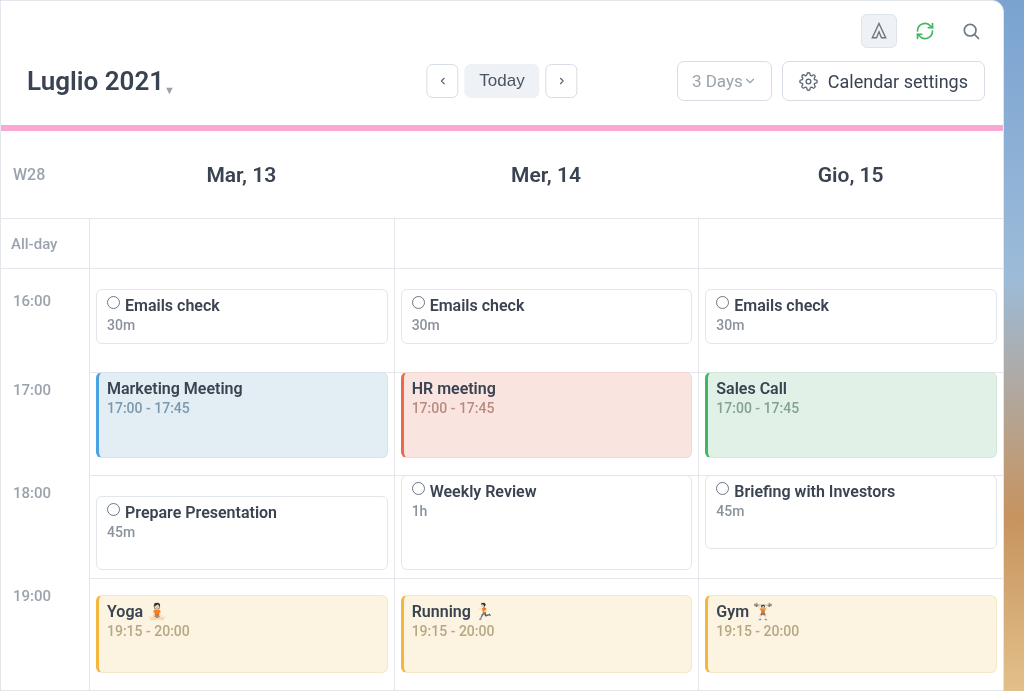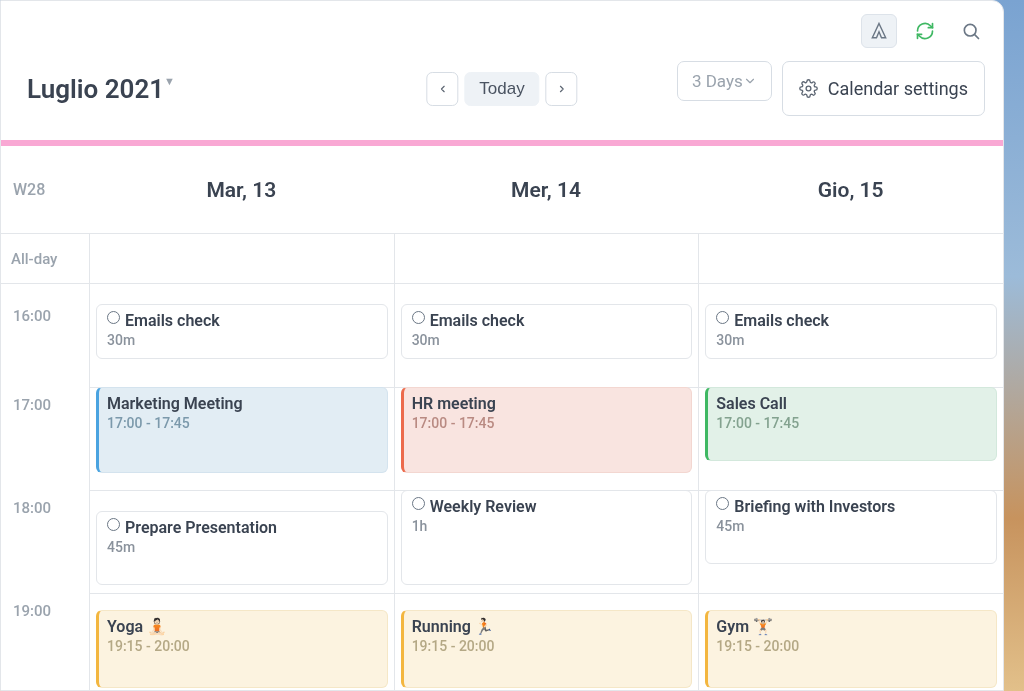--- a/index.html
+++ b/index.html
@@ -55,21 +55,21 @@
     display: flex;
     align-items: center;
     padding: 0 18px 24px 26px;
     position: relative;
   }
   .title {
     font-size: 26px;
     font-weight: 600;
     color: #3a4351;
     display: flex;
-    align-items: flex-start;
+    align-items: flex-end;
     gap: 0;
     cursor: pointer;
   }
   .title .caret {
     font-size: 11px;
     color: #9aa3ad;
     transform: translateY(1px);
   }
   .nav-group {
     position: absolute;
@@ -112,21 +112,21 @@
     border-radius: 7px;
     background: #fff;
     display: flex;
     align-items: center;
     font-size: 17px;
     color: #9aa3ad;
     cursor: pointer;
   }
   .select-btn .chev { width: 14px; height: 14px; }
   .settings-btn {
-    height: 55px;
+    height: 40px;
     padding: 0 16px;
     border: 1px solid #d7dde4;
     border-radius: 7px;
     background: #fff;
     display: flex;
     align-items: center;
     gap: 10px;
     font-size: 18px;
     font-weight: 450;
     color: #3a4351;
@@ -400,21 +400,21 @@
         <div class="hour-line" style="top:206px"></div>
         <div class="hour-line" style="top:309px"></div>
 
         <div class="event" style="top:20px; height:55px">
           <div class="event-title">
               <span class="circle"></span>
               <span>Emails check</span>
             </div>
           <div class="event-sub">30m</div>
         </div>
-        <div class="event ev-green" style="top:103px; height:74px">
+        <div class="event ev-green" style="top:103px; height:86px">
           <div class="event-title">Sales Call</div>
           <div class="event-sub">17:00 - 17:45</div>
         </div>
         <div class="event" style="top:206px; height:74px">
           <div class="event-title">
               <span class="circle"></span>
               <span>Briefing with Investors</span>
             </div>
           <div class="event-sub">45m</div>
         </div>

